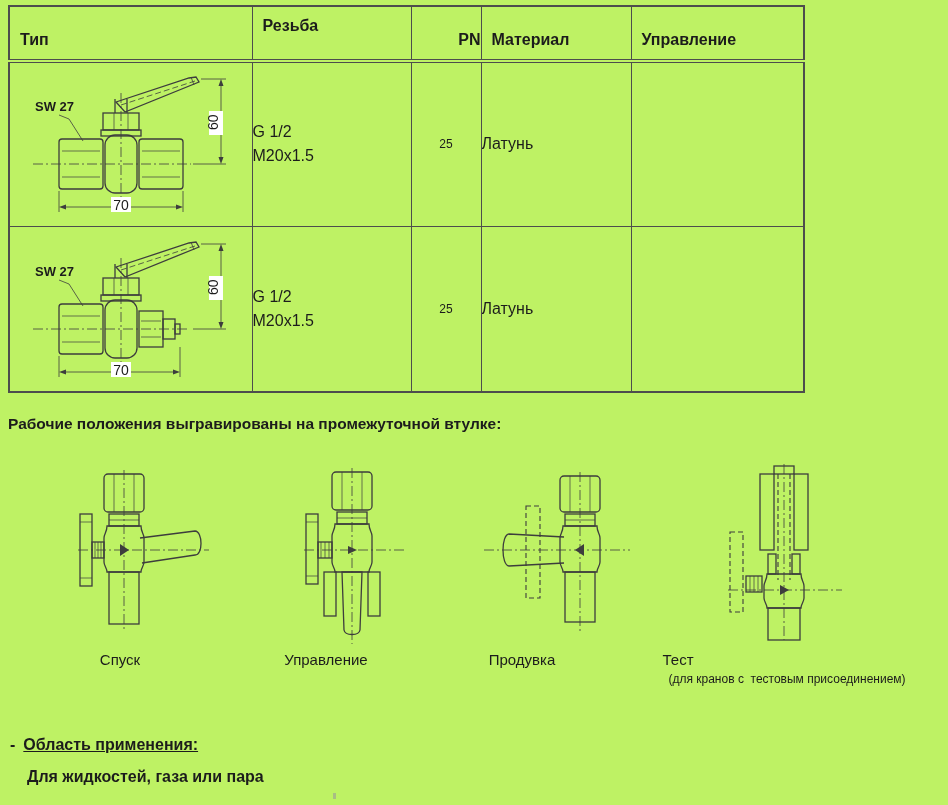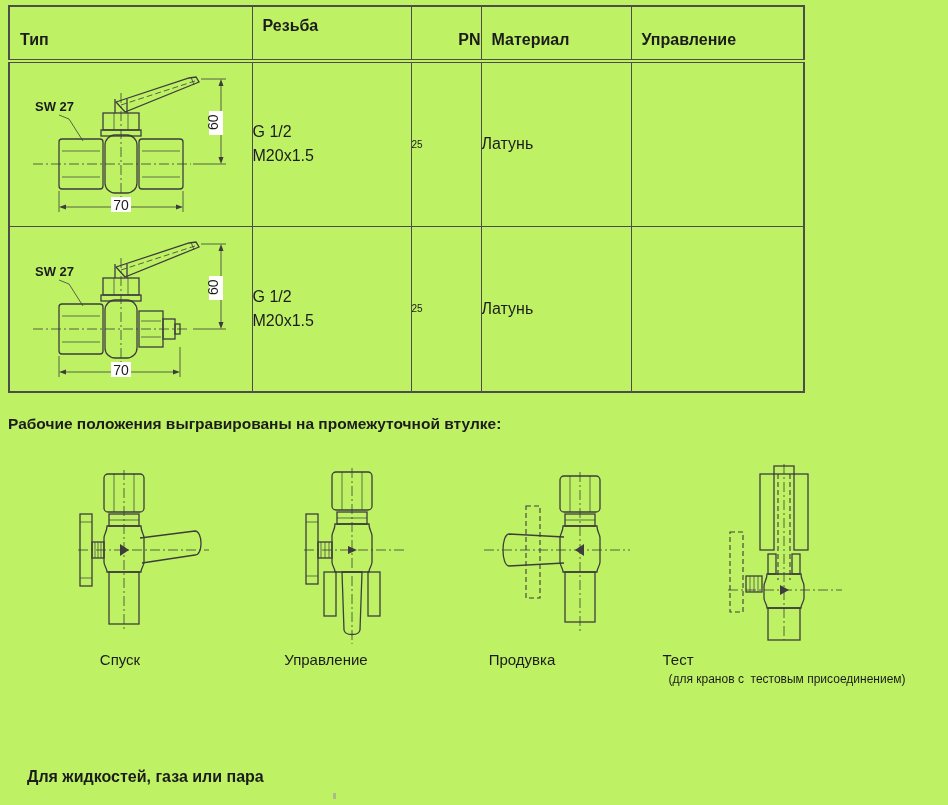--- a/index.html
+++ b/index.html
@@ -10,21 +10,21 @@
   table.spec{position:absolute;left:8px;top:5px;border-collapse:collapse;table-layout:fixed;
              border:2px solid #4d4d4d;}
   table.spec th,table.spec td{border:1px solid #4d4d4d;padding:0;overflow:hidden;}
   table.spec thead th{font-size:16px;font-weight:bold;text-align:left;vertical-align:bottom;
                       padding:0 0 10px 10px;}
   table.spec thead th.top{vertical-align:top;padding:10px 0 14px 10px;}
   table.spec thead th.ctr{text-align:right;padding-left:0;}
   table.spec thead th{border-bottom:4px double #4d4d4d;}
   td.cell-drawing{text-align:center;vertical-align:middle;}
   td.cell-thread{text-align:left;vertical-align:middle;font-size:16px;line-height:24px;}
-  td.cell-pn{vertical-align:middle;font-size:10px;}
+  td.cell-pn{text-align:center;vertical-align:middle;font-size:12px;}
   td.cell-mat{vertical-align:middle;font-size:16px;padding-left:14px;}
   td.cell-notes{vertical-align:middle;}
 
   
   svg{display:block;}
   .ln{stroke:#3d3d3d;fill:none;stroke-width:1.3;}
   .thin{stroke:#3d3d3d;fill:none;stroke-width:0.8;}
   .hatch{stroke:#3d3d3d;fill:none;stroke-width:0.7;}
   .cl{stroke:#3d3d3d;fill:none;stroke-width:0.8;stroke-dasharray:10 3 2 3;}
   .dash{stroke:#3d3d3d;fill:none;stroke-width:1.1;stroke-dasharray:5 3;}
@@ -237,16 +237,17 @@
       <rect class="ln" x="46" y="146" width="32" height="32"></rect>
     </svg>
   </div>
 
   <div class="pos-caption" style="left:70px;width:100px">Спуск</div>
   <div class="pos-caption" style="left:266px;width:120px">Управление</div>
   <div class="pos-caption" style="left:462px;width:120px">Продувка</div>
   <div class="pos-caption" style="left:618px;width:120px">Тест</div>
   <div class="pos-sublabel">(для кранов с  тестовым присоединением)</div>
 
+  <div class="app-line1"><span>-</span><span class="u">Область применения:</span></div>
   <div class="app-line2">Для жидкостей, газа или пара</div>
 
   <div class="artifact"></div>
 </div>
 
 </body></html>

